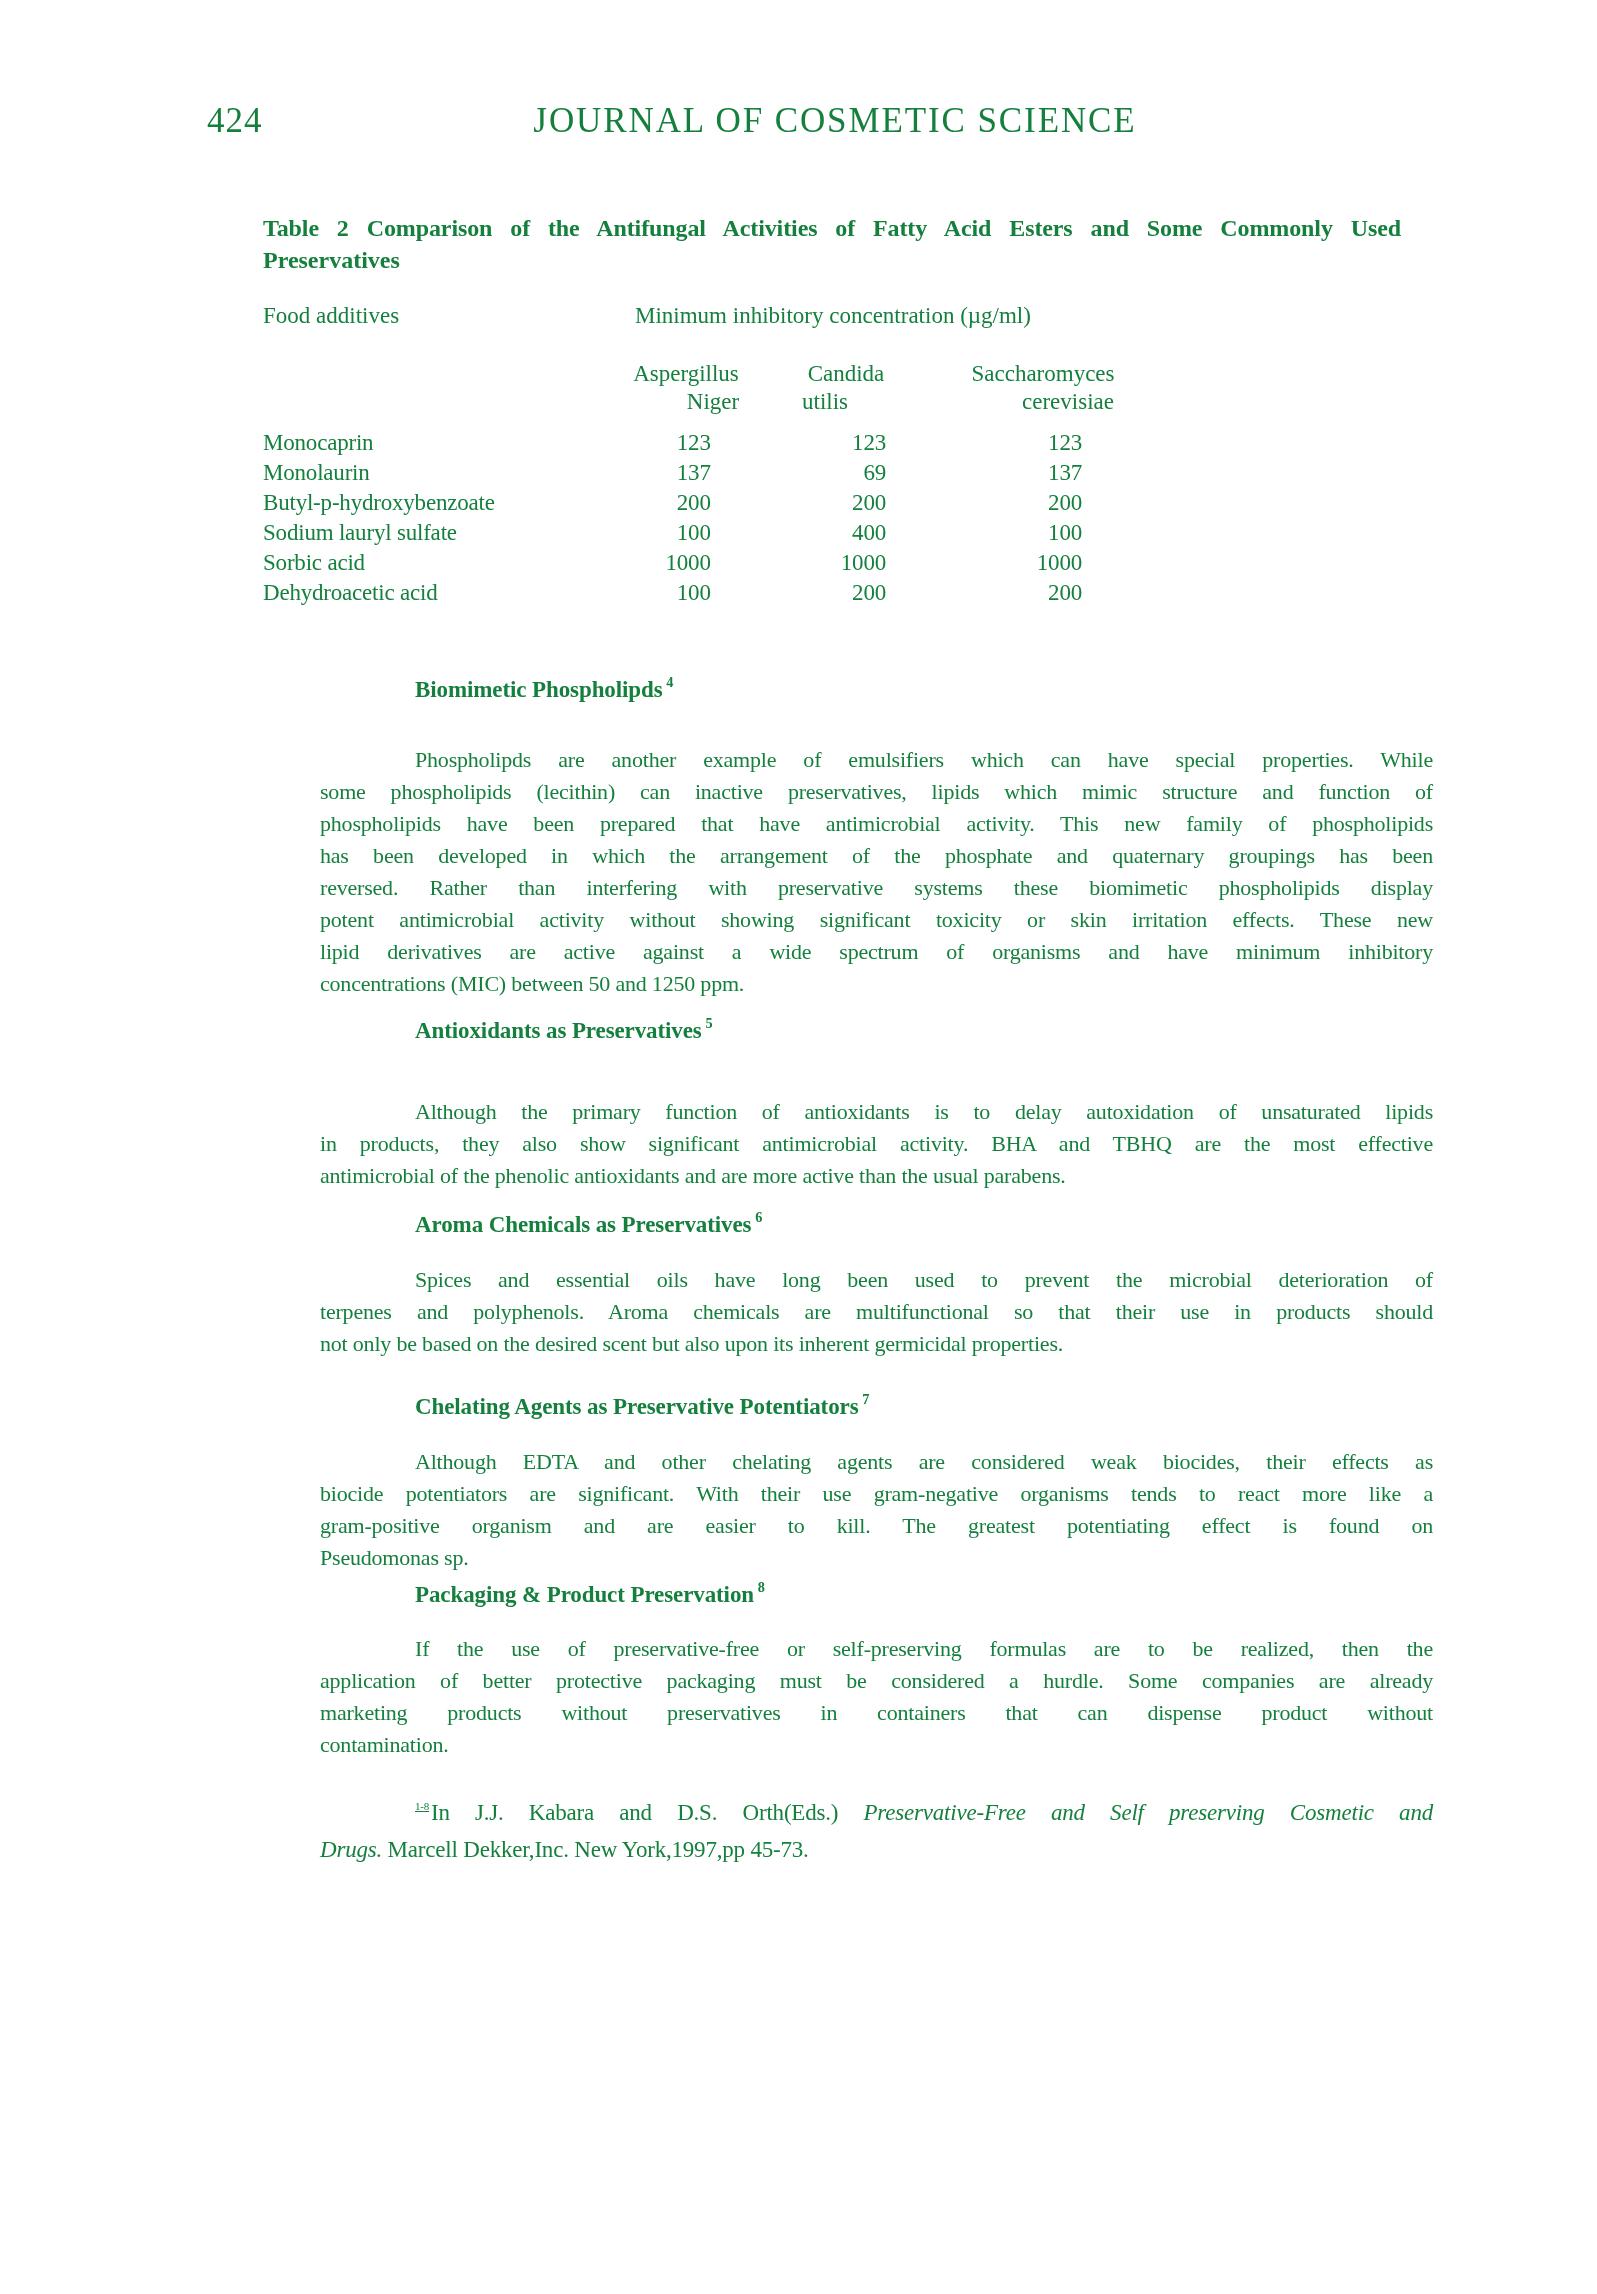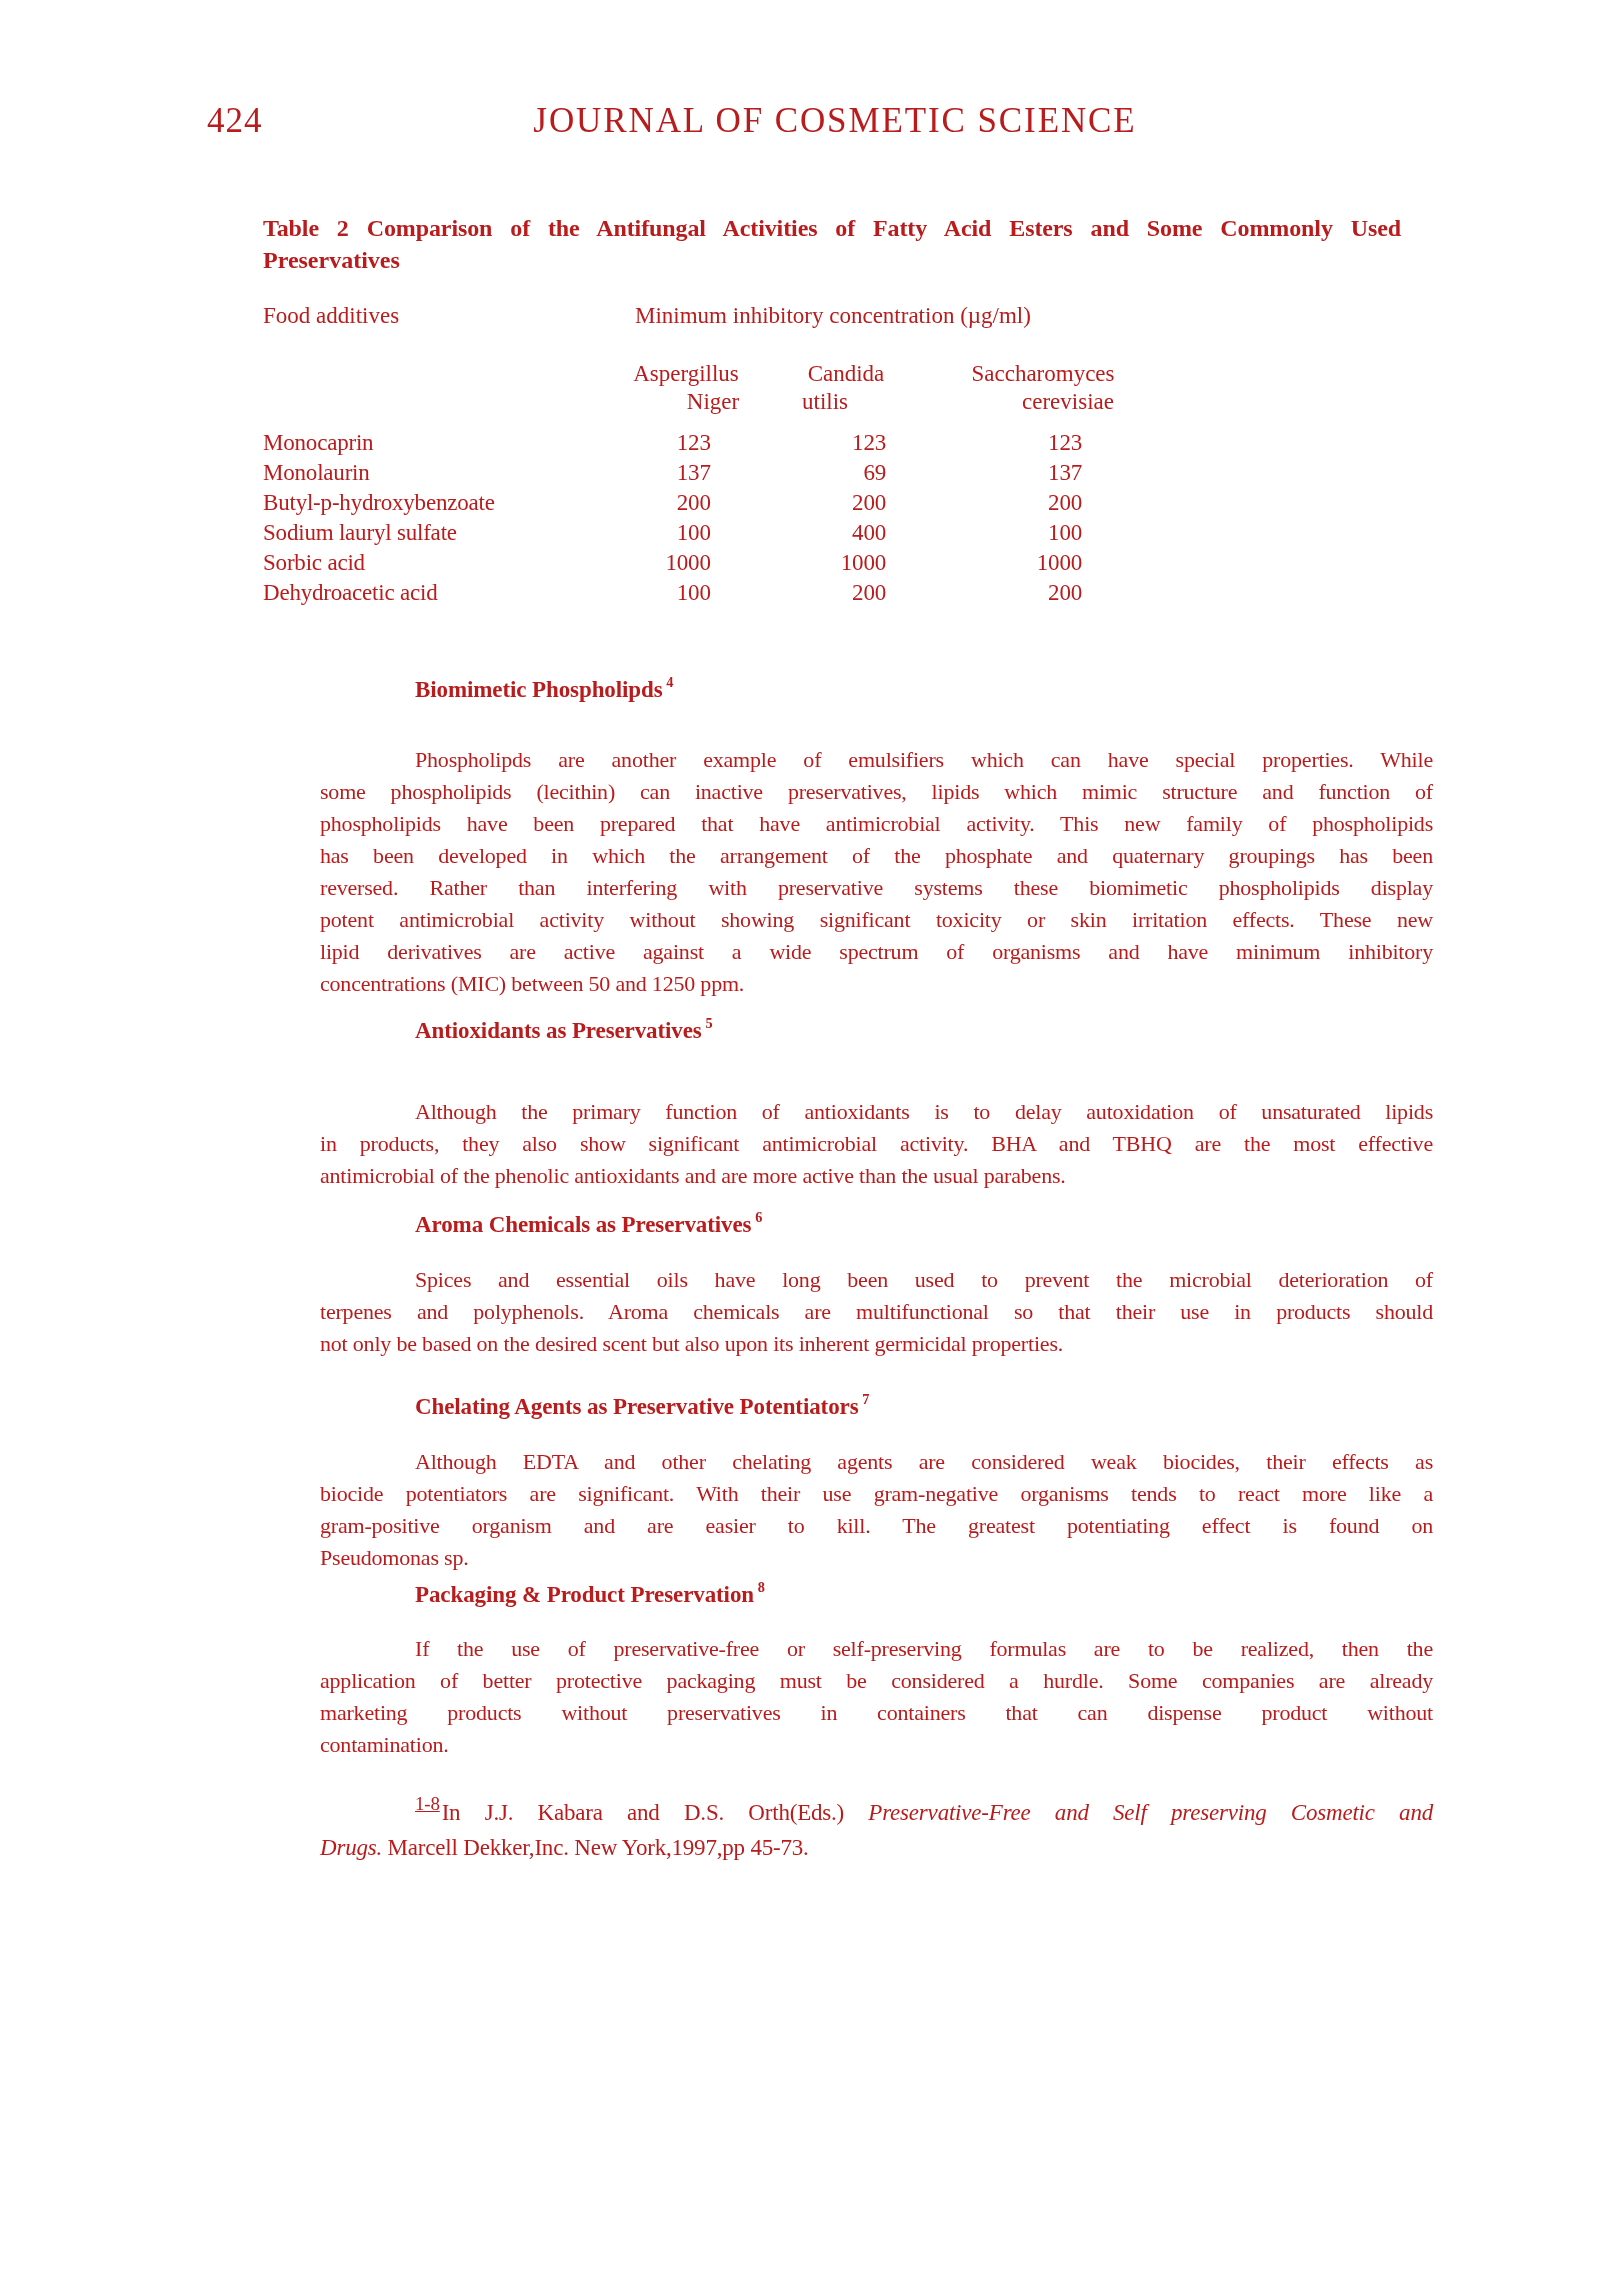--- a/index.html
+++ b/index.html
@@ -1,19 +1,19 @@
 <!DOCTYPE html>
 <html style="font-size:15px"><head>
 <meta charset="utf-8">
 <style>
   html,body { margin:0; padding:0; background:#ffffff; }
   .page {
     position:relative; width:1598px; height:2294px; background:#ffffff;
     font-family:"Liberation Serif","DejaVu Serif",serif;
-    color:#b91c1c; overflow:hidden;
+    color:#15803d; overflow:hidden;
   }
   .abs { position:absolute; }
   
   .pageno { top:101px; left:207px; font-size:35px; letter-spacing:1px; }
   .jhead  { top:101px; left:835px; transform:translateX(-50%); font-size:35px; letter-spacing:1.9px; white-space:nowrap; }
   
   .ttl1 { top:215px; left:263px; width:1138px; font-size:24px; font-weight:bold;
           text-align:justify; text-align-last:justify; letter-spacing:-0.1px; }
   .ttl2 { top:247px; left:263px; font-size:24px; font-weight:bold; }
   
@@ -27,21 +27,21 @@
   .trow { display:flex; height:30px; align-items:baseline;gap:16px; }
   .tlabel { width:361px; }
   .tc { text-align:right; }
   .tc1 { width:97px; } .tc2 { width:169px; } .tc3 { width:191px; }
   
   .sect-h { font-size:23px; font-weight:bold; padding-left:95px; letter-spacing:-0.1px; white-space:nowrap; }
   .para { width:1113px; font-size:22px; line-height:32px; letter-spacing:-0.2px;margin-top:19px; }
   .jl { text-align:justify; text-align-last:justify; }
   .ind { text-indent:95px; }
   sup { font-size:14.3px; vertical-align:baseline; position:relative; top:-10.5px; margin-left:3.8px; font-weight:bold; }
-  .fnsup { font-size:19px; vertical-align:baseline; position:relative; top:-10.5px; margin-right:1.9px;text-decoration:underline; }
+  .fnsup { font-size:11px; vertical-align:baseline; position:relative; top:-10.5px; margin-right:1.9px;text-decoration:underline; }
   .it { font-style:italic; }
   .s1 { top:677px;  left:320px; }
   .p1 { top:725px;  left:320px; }
   .s2 { top:1018px; left:320px; }
   .p2 { top:1077px; left:320px; }
   .s3 { top:1212px; left:320px; }
   .p3 { top:1245px; left:320px; }
   .s4 { top:1394px; left:320px; }
   .p4 { top:1427px; left:320px; }
   .s5 { top:1582px; left:320px; }

